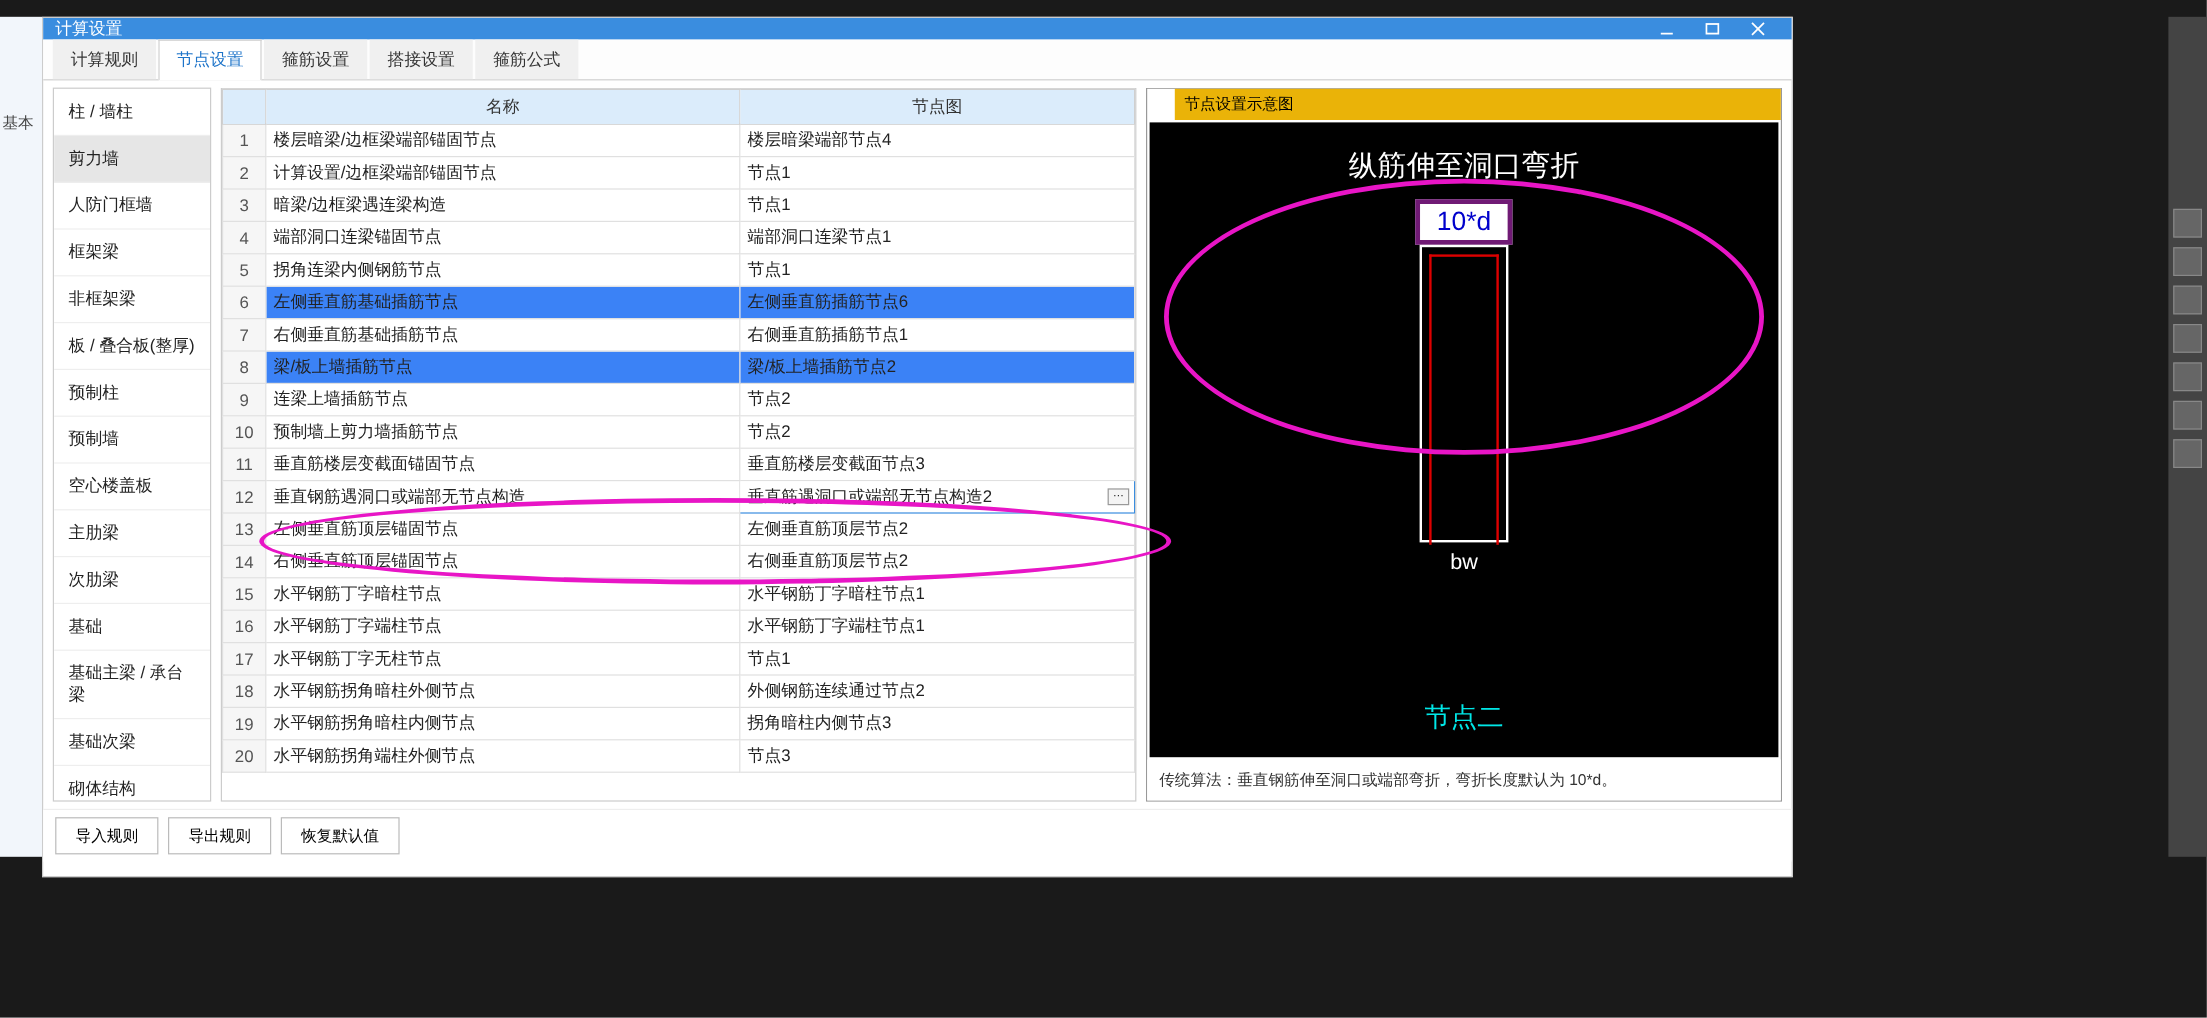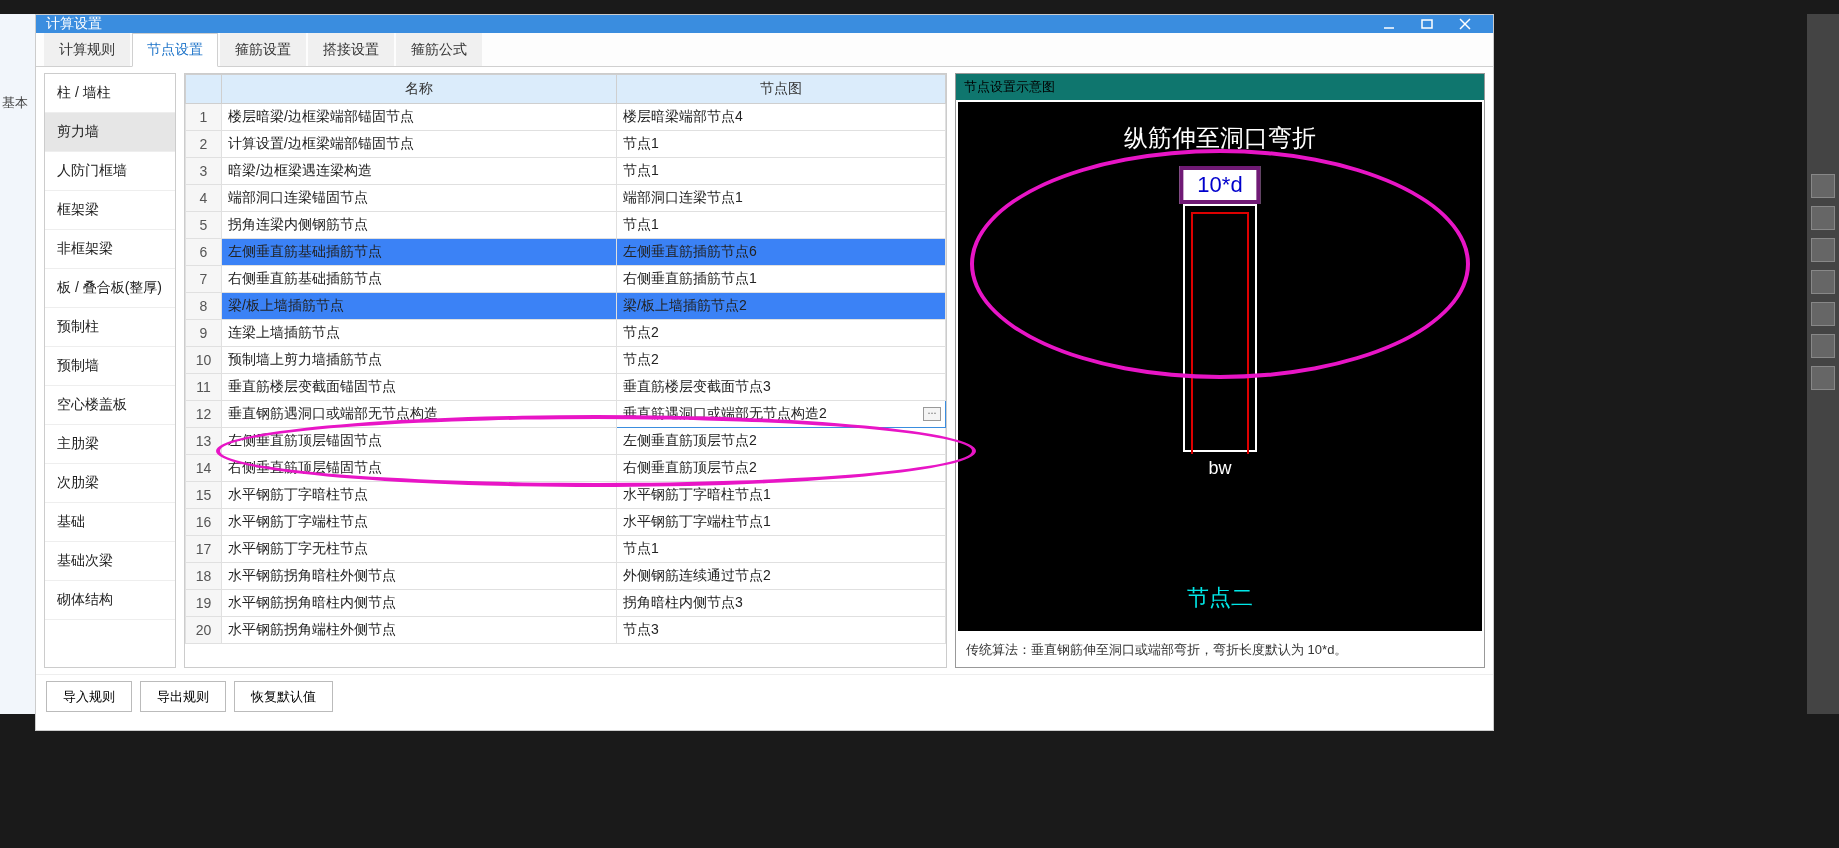--- a/index.html
+++ b/index.html
@@ -23,21 +23,21 @@
 th.col-num { width:36px;}
 th.col-name { width:395px;}
 td { border:1px solid #e0e0e0; padding:4px 6px; color:#222; background:#fff; }
 td.num { text-align:center; background:#f6f6f6; color:#555; width:36px;}
 tr.hl td:not(.num) { background:#3b82f6;}
 tr.sel td:not(.num) { background:#fff; }
 tr.sel td.cell-node { border:1px solid #3a8ddf; position:relative; }
 .more-btn { position:absolute; right:4px; top:50%; transform:translateY(-50%); width:18px; height:14px; border:1px solid #999; background:#f4f4f4; font-size:9px; line-height:11px; text-align:center; cursor:pointer;}
 .preview { width:530px; margin:6px 8px 6px 4px; display:flex; flex-direction:column; }
 .preview-box { border:1px solid #999; flex:1; display:flex; flex-direction:column; }
-.preview-title { padding:4px 8px; font-size:13px; background:#0f766e; }
+.preview-title { padding:4px 8px; font-size:13px; background:#eab308;margin-left:23px; }
 .preview-canvas { flex:1; background:#000; position:relative; margin:2px; }
 .pc-text1 { position:absolute; left:50%; transform:translateX(-50%); top:20px; color:#fff; font-size:24px; font-family: "SimSun", serif; }
 .pc-formula { position:absolute; left:50%; transform:translateX(-50%); top:64px; background:#fff; color:#0000cc; padding:2px 14px; font-size:22px; border:4px solid #701a75;}
 .pc-rect { position:absolute; left:50%; transform:translateX(-50%); top:102px; width:74px; height:248px; border:2px solid #fff;}
 .pc-rect-inner { position:absolute; left:6px; right:6px; top:6px; bottom:-4px; border:2px solid #d00; border-bottom:none;}
 .pc-bw { position:absolute; left:50%; transform:translateX(-50%); top:356px; color:#fff; font-size:18px;}
 .pc-label2 { position:absolute; left:50%; transform:translateX(-50%); bottom:18px; color:#00e7e7; font-size:22px; }
 .preview-note { padding:8px 10px; font-size:13px; color:#333; background:#fff; }
 .footer-btns { height:44px; padding:6px 10px; display:flex; gap:8px; background:#fff; border-top:1px solid #eee;}
 .btn { padding:5px 16px; font-size:13px; background:#fff; border:1px solid #bbb; cursor:pointer; }
@@ -106,20 +106,21 @@
         <div class="sidebar-item">人防门框墙</div>
         <div class="sidebar-item">框架梁</div>
         <div class="sidebar-item">非框架梁</div>
         <div class="sidebar-item">板 / 叠合板(整厚)</div>
         <div class="sidebar-item">预制柱</div>
         <div class="sidebar-item">预制墙</div>
         <div class="sidebar-item">空心楼盖板</div>
         <div class="sidebar-item">主肋梁</div>
         <div class="sidebar-item">次肋梁</div>
         <div class="sidebar-item">基础</div>
+        <div class="sidebar-item">基础主梁 / 承台梁</div>
         <div class="sidebar-item">基础次梁</div>
         <div class="sidebar-item">砌体结构</div>
       </div>
 
     <div class="table-wrap">
       <table>
         <thead>
             <tr>
           <th class="col-num"></th>
           <th class="col-name">名称</th>

